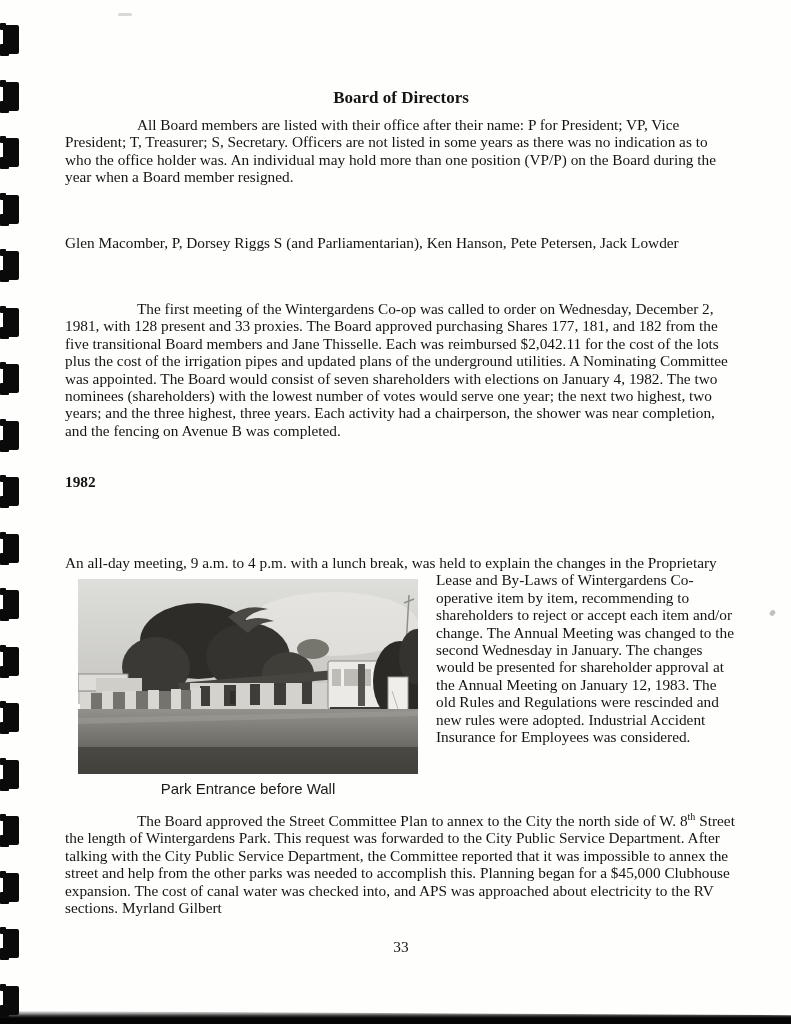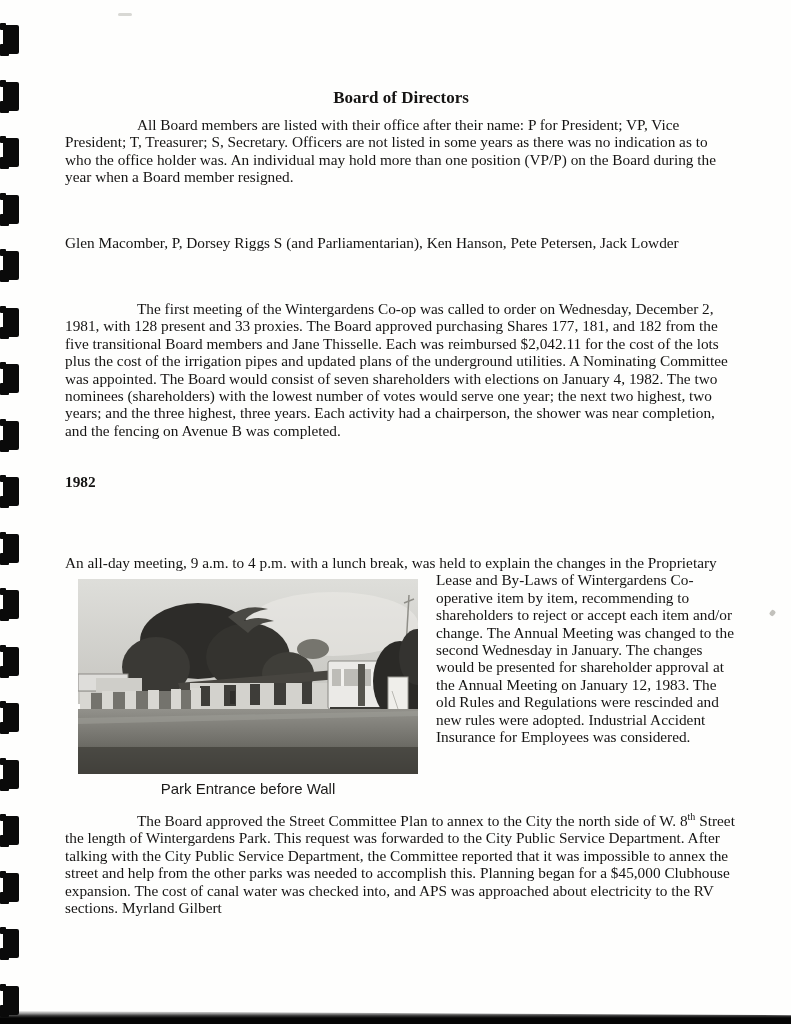--- a/index.html
+++ b/index.html
@@ -172,14 +172,15 @@
         <path d="M0 139 L340 132 L340 137 L0 145 Z" fill="#9d9c96" opacity="0.6"></path>
         <rect x="0" y="168" width="340" height="27" fill="#403f3a" opacity="0.75"></rect>
       </svg>
       <figcaption class="photo-caption">Park Entrance before Wall</figcaption>
     </figure>
     <span>in the Proprietary Lease and By-Laws of Wintergardens Co-operative item by item, recommending to shareholders to reject or accept each item and/or change. The Annual Meeting was changed to the second Wednesday in January. The changes would be presented for shareholder approval at the Annual Meeting on January 12, 1983. The old Rules and Regulations were rescinded and new rules were adopted. Industrial Accident Insurance for Employees was considered.</span>
   </div>
 
   <div class="col p-street indent"><span>The Board approved the Street Committee Plan to annex to the City the north side of W. 8</span><sup class="th">th</sup><span> Street the length of Wintergardens Park. This request was forwarded to the City Public Service Department.  After talking with the City Public Service Department, the Committee reported that it was impossible to annex the street and help from the other parks was needed to accomplish this. Planning began for a $45,000 Clubhouse expansion. The cost of canal water was checked into, and APS was approached about electricity to the RV sections. Myrland Gilbert</span></div>
 
+  <div class="col page-num">33</div>
 
 </div>
 
 </body></html>

